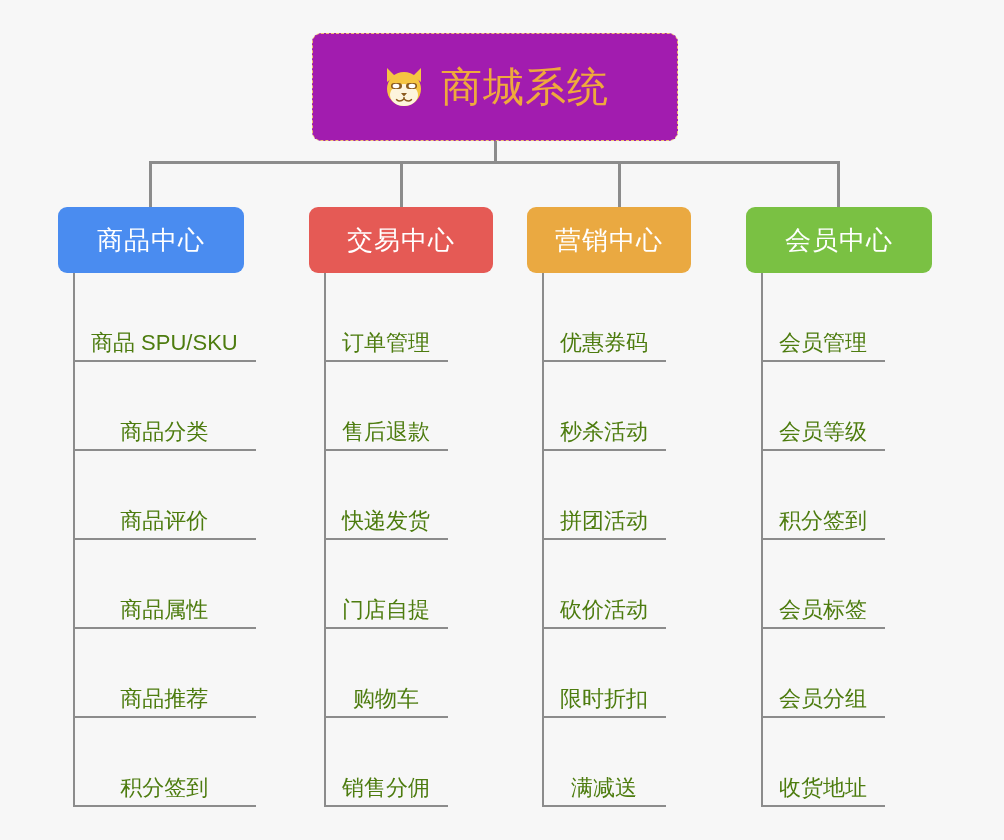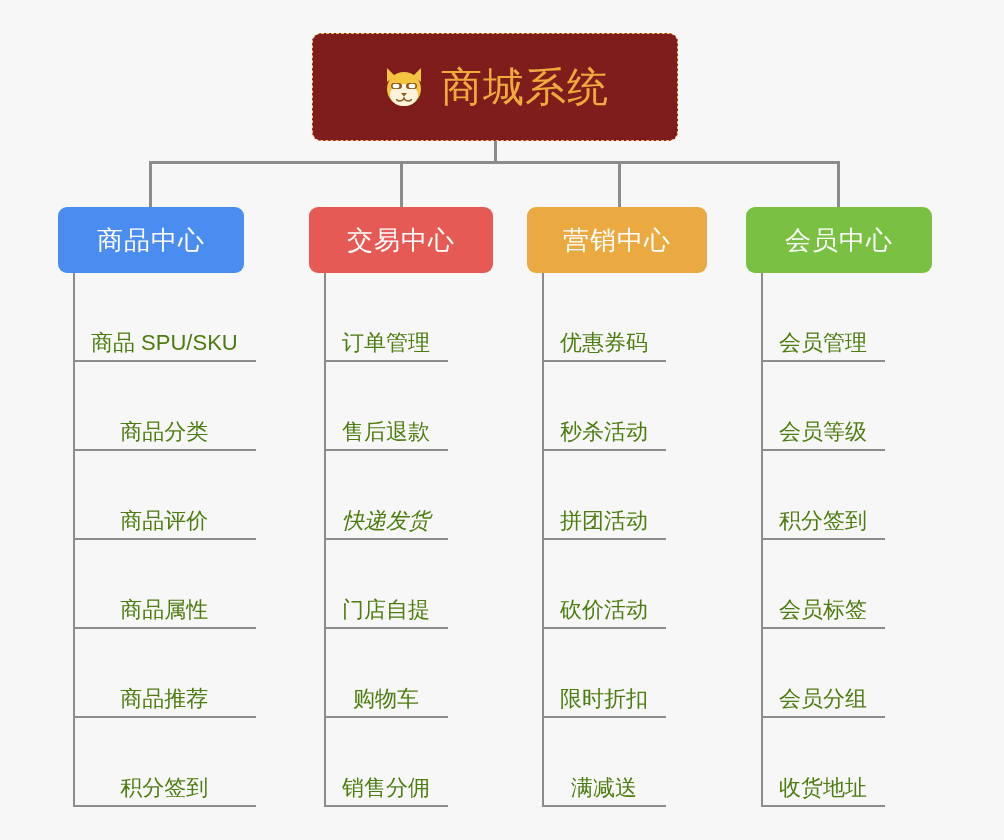--- a/index.html
+++ b/index.html
@@ -107,21 +107,21 @@
     font-size: 22px;
     line-height: 1.15;
     white-space: nowrap;
   }
 </style>
 </head>
 <body style="background: rgb(247, 247, 247);">
 
 <div id="mindmap">
 
-  <div class="root-node" style="background: #7f1d1d; border-color: rgb(240, 192, 112);">
+  <div class="root-node" style="background: #a21caf; border-color: rgb(240, 192, 112);">
     <span class="shiba-icon">
       <svg viewBox="0 0 46 46" width="46" height="46" aria-hidden="true">
         <path d="M6 4 L6 18 L14 12 Z" fill="#f5c542"></path>
         <path d="M40 4 L40 18 L32 12 Z" fill="#f5c542"></path>
         <ellipse cx="23" cy="25" rx="17" ry="17" fill="#f5c542"></ellipse>
         <path d="M6 26 A17 17 0 0 0 40 26 A17 17 0 0 1 6 26 Z" fill="#fdf4dd"></path>
         <ellipse cx="23" cy="31" rx="14" ry="11" fill="#fdf4dd"></ellipse>
         <rect x="10" y="19" width="11" height="6" rx="3" fill="#8a5a1e"></rect>
         <rect x="25" y="19" width="11" height="6" rx="3" fill="#8a5a1e"></rect>
         <ellipse cx="15" cy="22" rx="3.4" ry="2.2" fill="#ffffff"></ellipse>
@@ -170,37 +170,37 @@
   <div class="column" style="left:309px; width:200px;">
     <div class="cat-header" style="width:184px; background:#e55a55;">交易中心</div>
     <div class="trunk" style="height: 534px; background: rgb(140, 140, 140);"></div>
     <div class="leaf-list">
       <div class="leaf" style="border-bottom-color: rgb(140, 140, 140);">
           <span class="leaf-label">订单管理</span>
         </div>
       <div class="leaf" style="border-bottom-color: rgb(140, 140, 140);">
           <span class="leaf-label">售后退款</span>
         </div>
-      <div class="leaf" style="border-bottom-color: rgb(140, 140, 140); font-style: italic;">
+      <div class="leaf" style="border-bottom-color: rgb(140, 140, 140);">
           <span class="leaf-label">快递发货</span>
         </div>
       <div class="leaf" style="border-bottom-color: rgb(140, 140, 140);">
           <span class="leaf-label">门店自提</span>
         </div>
       <div class="leaf" style="border-bottom-color: rgb(140, 140, 140);">
           <span class="leaf-label">购物车</span>
         </div>
       <div class="leaf" style="border-bottom-color: rgb(140, 140, 140);">
           <span class="leaf-label">销售分佣</span>
         </div>
     </div>
   </div>
 
   <div class="column" style="left:527px; width:200px;">
-    <div class="cat-header" style="width:180px; background:#eaa941;">营销中心</div>
+    <div class="cat-header" style="width:164px; background:#eaa941;">营销中心</div>
     <div class="trunk" style="height: 534px; background: rgb(140, 140, 140);"></div>
     <div class="leaf-list">
       <div class="leaf" style="border-bottom-color: rgb(140, 140, 140); align-items: flex-end;">
           <span class="leaf-label">优惠券码</span>
         </div>
       <div class="leaf" style="border-bottom-color: rgb(140, 140, 140);">
           <span class="leaf-label">秒杀活动</span>
         </div>
       <div class="leaf" style="border-bottom-color: rgb(140, 140, 140);">
           <span class="leaf-label">拼团活动</span>

